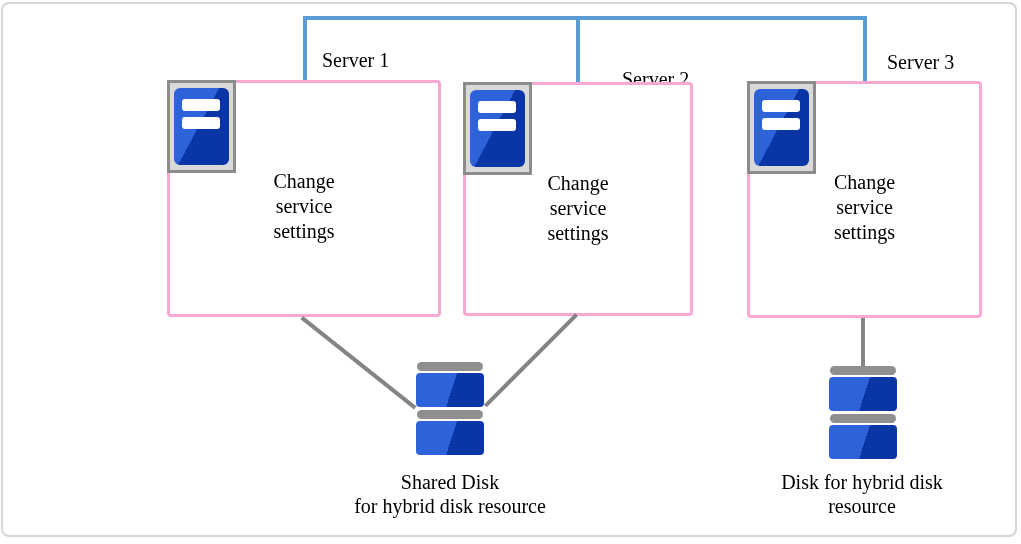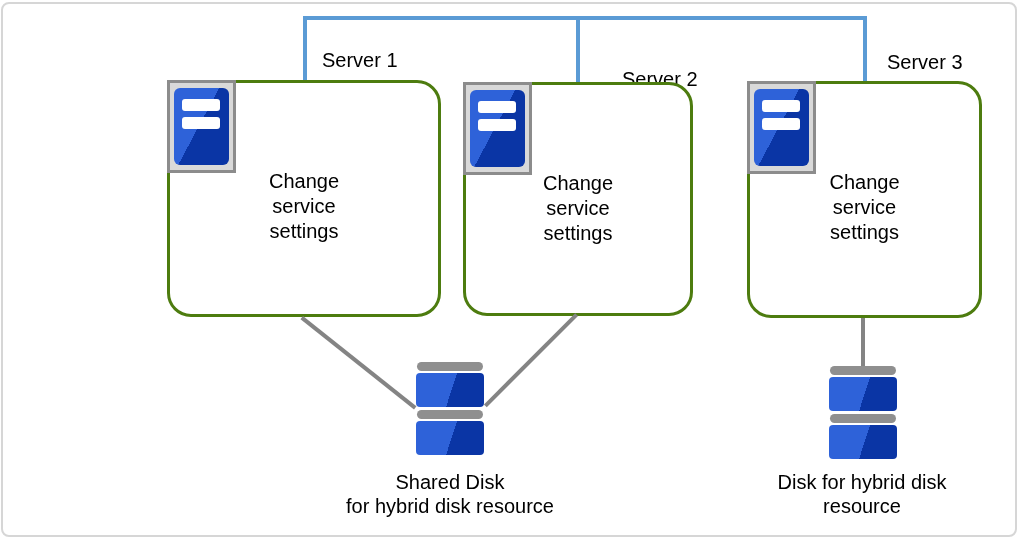--- a/index.html
+++ b/index.html
@@ -1,38 +1,38 @@
 <!DOCTYPE html>
 <html><head>
 <meta charset="utf-8">
 <style>
   html,body{margin:0;padding:0;background:#fff;}
   .canvas{
     position:relative;width:1021px;height:544px;background:#ffffff;
-    font-family:Liberation Sans, sans-serif;color:#000;overflow:hidden;
+    font-family:Liberation Serif, serif;color:#000;overflow:hidden;
   }
   .frame{
     position:absolute;left:1px;top:2px;width:1016px;height:535px;
     border:2px solid #D6D6D6;border-radius:8px;box-sizing:border-box;
   }
   
   .net{position:absolute;background:#5B9BD5;}
   .net.h{left:303px;top:16px;width:564px;height:4px;}
   .net.v1{left:303px;top:16px;width:4px;height:65px;}
   .net.v2{left:576px;top:16px;width:4px;height:67px;}
   .net.v3{left:863px;top:16px;width:4px;height:66px;}
   
   .srv-label{position:absolute;font-size:20px;line-height:22px;white-space:nowrap;}
   .lbl1{left:322px;top:49px;}
   .lbl2{left:590px;top:68px;margin-left:32px;}
   .lbl3{left:875px;top:51px;margin-left:12px;}
   
   .box{
-    position:absolute;background:#fff;border:3px solid #4d7c0f;
-    border-radius:24px;box-sizing:border-box;
+    position:absolute;background:#fff;border:3px solid #f9a8d4;
+    border-radius:4px;box-sizing:border-box;
   }
   .box1{left:167px;top:80px;width:274px;height:237px;}
   .box2{left:463px;top:82px;width:230px;height:234px;}
   .box3{left:747px;top:81px;width:235px;height:237px;}
   .box-text{
     position:absolute;left:50%;transform:translateX(-50%);top:86px;
     width:116px;text-align:center;font-size:20px;line-height:25px;
   }
   
   .sicon{

